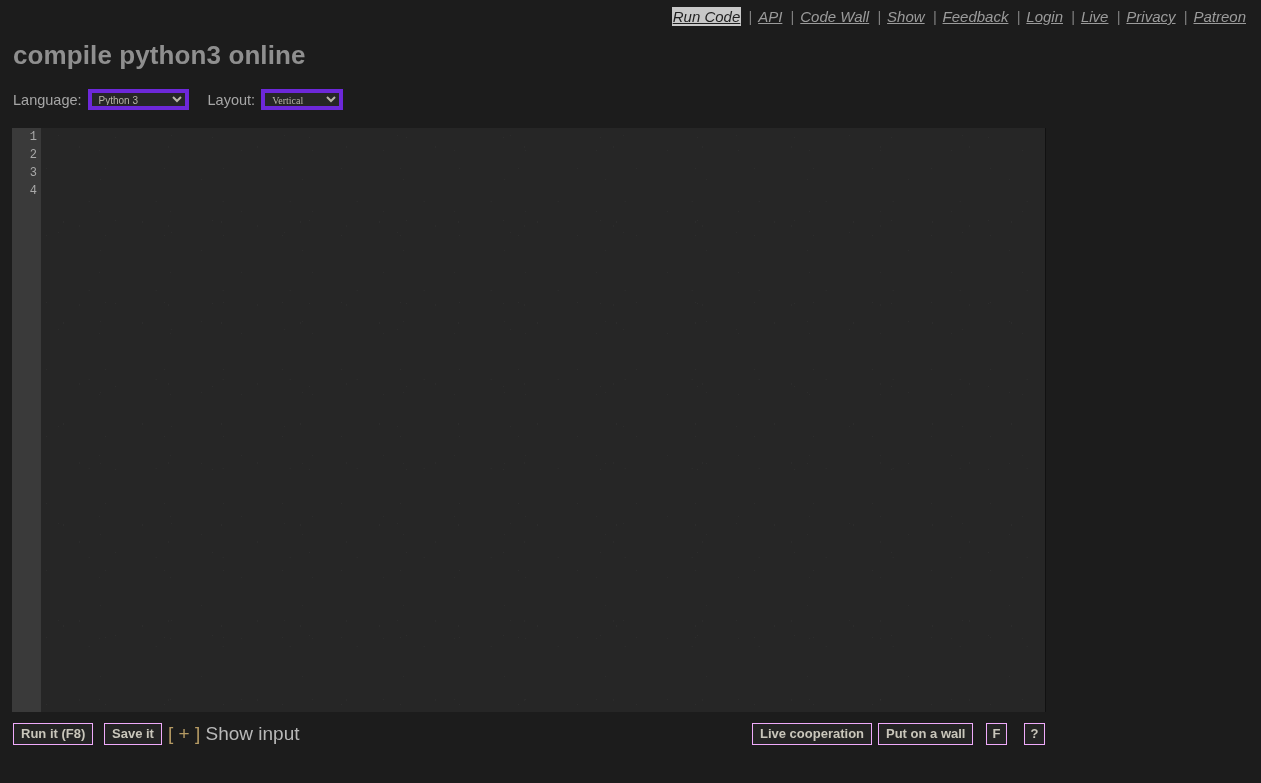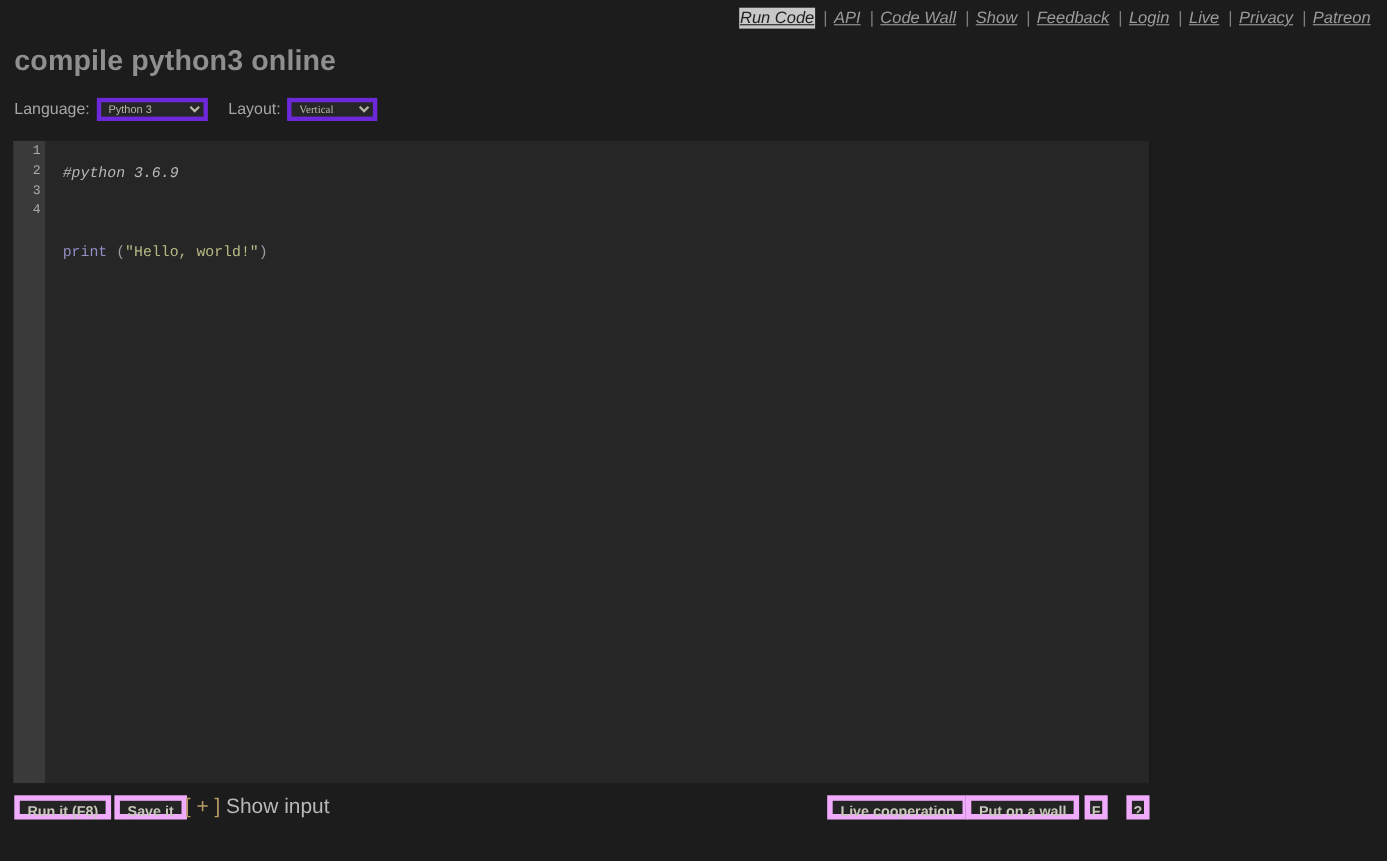--- a/index.html
+++ b/index.html
@@ -140,21 +140,21 @@
   
   .toolbar {
     position: absolute;
     left: 0; top: 723px;
     width: 1058px;
     height: 26px;
   }
   .btn {
     position: absolute;
     background: #242424;
-    border: 5px solid #f0abfc;
+    border: 1px solid #f0abfc;
     color: #c9c6bb;
     font-family: "Liberation Sans", sans-serif;
     font-size: 13px;
     font-weight: bold;
     height: 22px;
     line-height: 20px;
     padding: 0 7px;
     cursor: pointer;
     white-space: nowrap;
   }
@@ -205,26 +205,20 @@
   </select>
 </div>
 
 <div class="editor-wrap">
   <div class="gutter">
     <div class="ln">1</div>
     <div class="ln">2</div>
     <div class="ln">3</div>
     <div class="ln">4</div>
   </div>
-  <div class="code">
-<div><span class="cm">#python 3.6.9</span></div>
-<div>&nbsp;</div>
-<div><span class="kw">print</span><span class="pn"> (</span><span class="str">"Hello, world!"</span><span class="pn">)</span></div>
-<div>&nbsp;</div>
-  </div>
 </div>
 
 <div class="toolbar">
   <button class="btn" style="left:13px; top:0;">Run it (F8)</button>
   <button class="btn" style="left:104px; top:0;">Save it</button>
   <div class="showinput" style="left:168px; top:0;"><span class="plus">[ + ]</span><span> Show input</span></div>
   <button class="btn" style="left:752px; top:0;">Live cooperation</button>
   <button class="btn" style="left:878px; top:0;">Put on a wall</button>
   <button class="btn" style="left:986px; top:0; width:21px; padding:0; text-align:center;">F</button>
   <button class="btn" style="left:1024px; top:0; width:21px; padding:0; text-align:center;">?</button>

